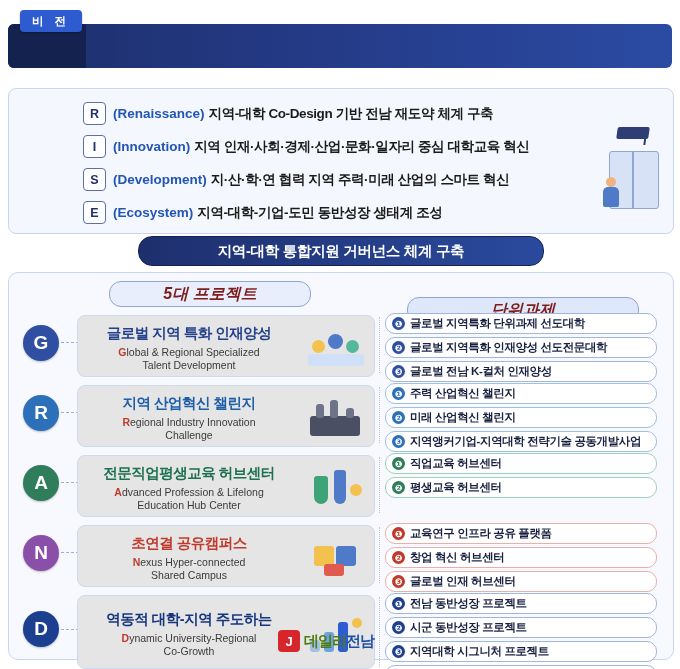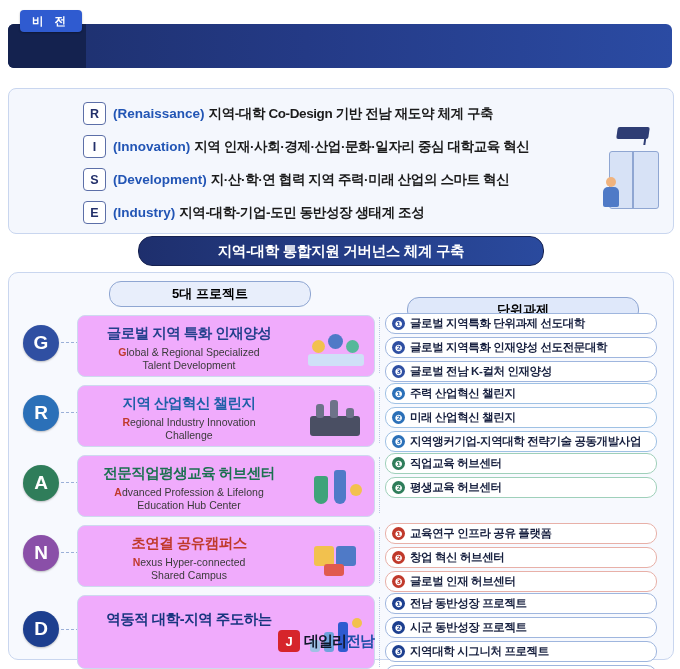--- a/index.html
+++ b/index.html
@@ -91,40 +91,40 @@
   }
 
   
   .body-box{
     position:absolute;left:8px;top:272px;width:664px;height:386px;
     background:#f7f9fe;border:1.5px solid #c9d6ef;border-radius:10px;
   }
   .col-head{
     position:absolute;height:24px;background:#e8eefb;border:1.5px solid #8fa6d2;
     border-radius:12px;display:flex;align-items:center;justify-content:center;
-    font-size:13px;font-weight:bold;color:#000000;
+    font-size:16px;font-weight:bold;color:#7f1d1d;font-style:italic;
   }
   .col-head.left{left:100px;top:8px;width:200px;}
   .col-head.right{left:398px;top:24px;width:230px;background:#dfe8fa;}
 
   .rowset{position:absolute;left:10px;top:38px;width:644px;}
   .grow{position:relative;height:68px;margin-bottom:2px;}
 
   .letter{
     position:absolute;left:4px;top:14px;width:36px;height:36px;border-radius:50%;
     color:#fff;font-size:19px;font-weight:bold;
     display:flex;align-items:center;justify-content:center;
     box-shadow:0 1px 2px rgba(0,0,0,.25);
   }
   .dash{
     position:absolute;left:42px;top:31px;width:18px;border-top:1.5px dashed #9bb0d8;
   }
   .proj{
     position:absolute;left:58px;top:4px;width:296px;height:60px;
-    background:#f0abfc;border:1.5px solid #cdd9ef;border-radius:8px;
+    background:#e5e5e5;border:1.5px solid #cdd9ef;border-radius:8px;
   }
   .proj .kor{
     position:absolute;left:8px;top:8px;width:206px;text-align:center;
     font-size:14.5px;font-weight:bold;letter-spacing:-0.5px;
   }
   .proj .eng{
     position:absolute;left:8px;top:30px;width:206px;text-align:center;
     font-size:10.5px;color:#3a3a3a;line-height:13px;
   }
   .proj .eng b{color:#c0392b;font-weight:bold;}
@@ -153,21 +153,21 @@
   
   .wm{
     position:absolute;left:278px;top:628px;width:130px;height:26px;
     display:flex;align-items:center;
   }
   .wm .mark{
     width:22px;height:22px;background:#d6252b;border-radius:4px;color:#fff;
     font-size:13px;font-weight:bold;display:flex;align-items:center;justify-content:center;
     margin-right:4px;
   }
-  .wm .t1{font-size:15px;font-weight:bold;color:#0f172a;letter-spacing:-1px;}
+  .wm .t1{font-size:15px;font-weight:bold;color:#4d7c0f;letter-spacing:-1px;}
   .wm .t2{font-size:15px;font-weight:bold;color:#1d4ea8;letter-spacing:-1px;}
 </style>
 </head>
 <body>
 
 <div class="page">
 
   <div class="vision-wrap">
     <div class="vision-bar"></div>
     <div class="vision-tag">비 전</div>
@@ -186,21 +186,21 @@
         <div class="strat-eng">(Innovation)</div>
         <div class="strat-kor">지역 인재·사회·경제·산업·문화·일자리 중심 대학교육 혁신</div>
       </div>
       <div class="strat-row">
         <div class="strat-badge">S</div>
         <div class="strat-eng">(Development)</div>
         <div class="strat-kor">지·산·학·연 협력 지역 주력·미래 산업의 스마트 혁신</div>
       </div>
       <div class="strat-row">
         <div class="strat-badge">E</div>
-        <div class="strat-eng">(Industry)</div>
+        <div class="strat-eng">(Ecosystem)</div>
         <div class="strat-kor">지역-대학-기업-도민 동반성장 생태계 조성</div>
       </div>
     </div>
 
     <div class="strat-art">
       <div class="book"></div>
       <div class="cap"></div>
       <div class="person">
         <div class="h"></div>
           <div class="b"></div>
@@ -340,20 +340,24 @@
             <span>글로벌 인재 허브센터</span>
           </div>
         </div>
       </div>
 
       <div class="grow" style="height:80px">
         <div class="letter" style="background:#1d3f8f;top:20px">D</div>
         <div class="dash" style="top:38px"></div>
         <div class="proj" style="height:72px">
           <div class="kor" style="color:#17357f;top:14px">역동적 대학-지역 주도하는</div>
+          <div class="eng" style="top:36px">
+            <b>D</b><span>ynamic University-Regional</span><br>
+            <span>Co-Growth</span>
+          </div>
           <div class="art" style="top:14px">
             <div class="sq" style="left:4px;top:30px;width:10px;height:12px;background:#9fc1e4"></div>
             <div class="sq" style="left:18px;top:22px;width:10px;height:20px;background:#6fa3dd"></div>
             <div class="sq" style="left:32px;top:12px;width:10px;height:30px;background:#2f5bd0"></div>
             <div class="blob" style="left:46px;top:8px;width:10px;height:10px;background:#f2c14e"></div>
           </div>
         </div>
         <div class="sep-line" style="height:70px"></div>
         <div class="tasks">
           <div class="task" style="border-color:#9fb6de">

